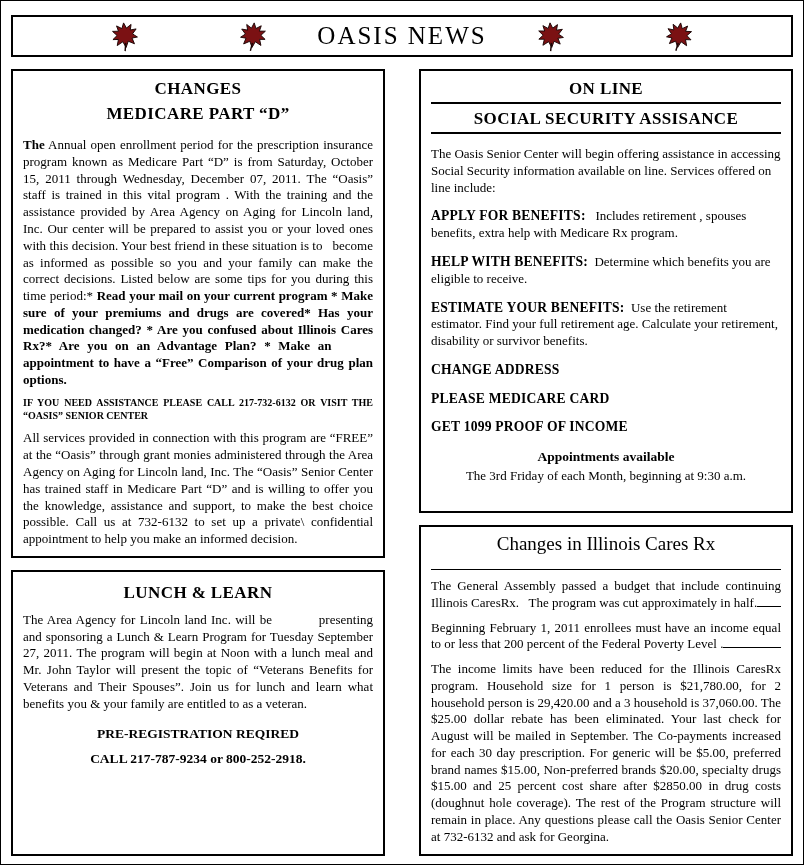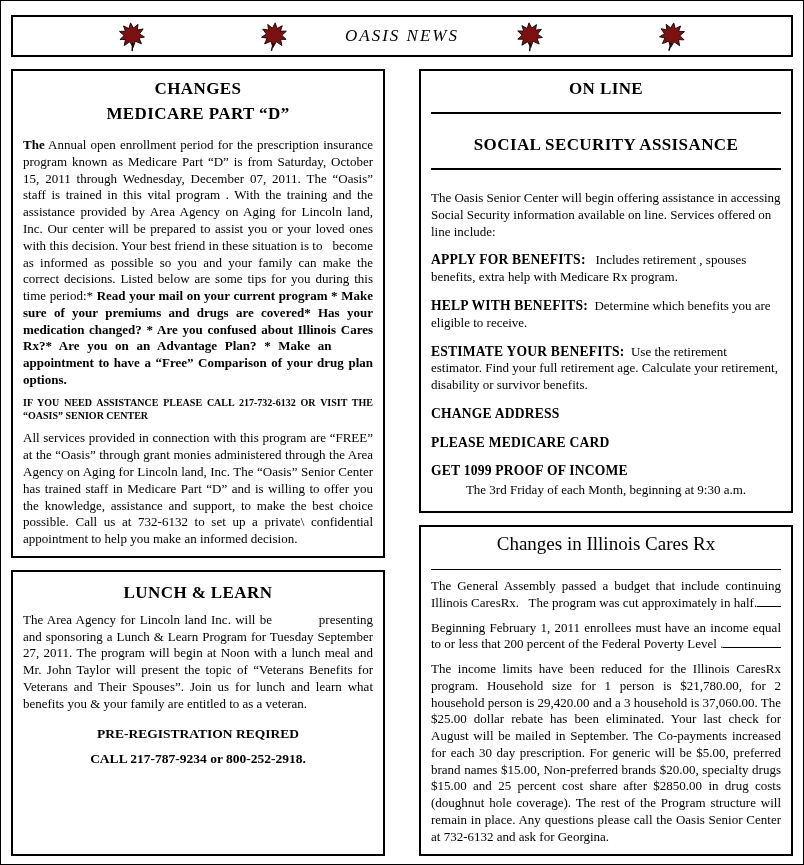--- a/index.html
+++ b/index.html
@@ -22,21 +22,21 @@
     flex: 0 0 auto;
     border: 2px solid #000;
     height: 38px;
     display: grid;
     grid-template-columns: 1fr 1fr auto 1fr 1fr;
     align-items: center; justify-items: center;
     padding: 0 48px;
     margin-bottom: 12px;
   }
   .masthead-title {
-    font-size: 17px; letter-spacing: 2px; white-space: nowrap; font-style: italic;
+    font-size: 25px; letter-spacing: 2px; white-space: nowrap;
   }
   .leaf { display: inline-block; line-height: 0; }
   .leaf-1 { transform: rotate(-6deg); }
   .leaf-2 { transform: rotate(5deg); }
   .leaf-3 { transform: rotate(-4deg); }
   .leaf-4 { transform: rotate(7deg); }
   
   .columns {
     flex: 1; min-height: 0;
     display: grid; grid-template-columns: 1fr 1fr;
@@ -48,21 +48,21 @@
     padding: 4px 10px 8px;
     background: #fff;
   }
   .box.grow { flex: 1; }
   .box-social { min-height: 428px; }
   
   .headline {
     font-weight: bold; font-size: 17px; text-align: center;
     line-height: 1.3; margin: 3px 0 0; letter-spacing: .4px;
   }
-  .rule-under { border-bottom: 2px solid #000; padding-bottom: 12px; margin-bottom: 20px; }
+  .rule-under { border-bottom: 2px solid #000; padding-bottom: 2px; margin-bottom: 4px; }
   .p { font-size: 13px; line-height: 1.29; margin: 8px 0 0; }
   .just { text-align: justify; hyphens: auto; -webkit-hyphens: auto; }
   .p-callout { font-weight: bold; font-size: 10px; }
   .center { text-align: center; }
   .bold { font-weight: bold; }
   .sub-head { font-weight: bold; font-size: 13.5px; text-align: center; margin: 8px 0 2px; }
   .item { margin-top: 11px; }
   .item .lead { font-weight: bold; font-size: 13.6px; letter-spacing: .2px; }
   .illinois-title {
     font-size: 19px; font-weight: normal; text-align: center;
@@ -140,20 +140,21 @@
         <h2 class="headline rule-under">SOCIAL SECURITY ASSISANCE</h2>
         <p class="p" style="margin-top:12px">The Oasis Senior Center will begin offering assistance in accessing Social Security information available on line. Services offered on line include:</p>
 
         <p class="p item"><strong class="lead">APPLY FOR BENEFITS:</strong><span> &nbsp; Includes retirement , spouses benefits, extra help with Medicare Rx program.</span></p>
         <p class="p item"><strong class="lead">HELP WITH BENEFITS:</strong><span> &nbsp;Determine which benefits you are eligible to receive.</span></p>
         <p class="p item"><strong class="lead">ESTIMATE YOUR BENEFITS:</strong><span> &nbsp;Use the retirement estimator. Find your full retirement age. Calculate your retirement, disability or survivor benefits.</span></p>
         <p class="p item"><strong class="lead">CHANGE ADDRESS</strong></p>
         <p class="p item"><strong class="lead">PLEASE MEDICARE CARD</strong></p>
         <p class="p item"><strong class="lead">GET 1099 PROOF OF INCOME</strong></p>
 
+        <p class="p center bold" style="margin-top:12px;font-size:13.5px">Appointments available</p>
         <p class="p center" style="margin-top:2px">The 3rd Friday of each Month, beginning at 9:30 a.m.</p>
       </div>
 
       <div class="box grow">
         <h2 class="illinois-title">Changes in Illinois Cares Rx</h2>
         <p class="p just ruled">The General Assembly passed a budget that include continuing Illinois CaresRx. &nbsp; The program was cut approximately in half.</p>
         <p class="p just ruled">Beginning February 1, 2011 enrollees must have an income equal to or less that 200 percent of the Federal Poverty Level .</p>
         <p class="p just">The income limits have been reduced for the Illinois CaresRx program.  Household size  for 1 person is $21,780.00, for 2 household person is  29,420.00 and a 3 household is 37,060.00.  The $25.00 dollar rebate has been eliminated. Your last check for August will be mailed in September.  The Co-payments increased for each 30 day prescription.  For generic will be $5.00, preferred brand names $15.00, Non-preferred brands $20.00, specialty drugs $15.00 and 25 percent cost share after $2850.00 in drug costs (doughnut hole coverage).  The rest of the Program structure will remain in place.  Any questions please call the Oasis Senior Center at 732-6132 and ask for Georgina.</p>
       </div>
 

